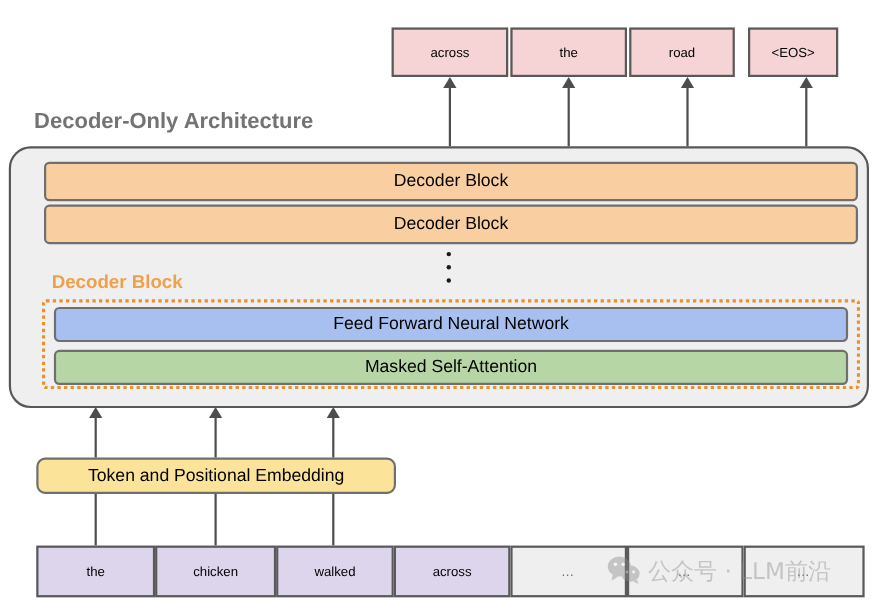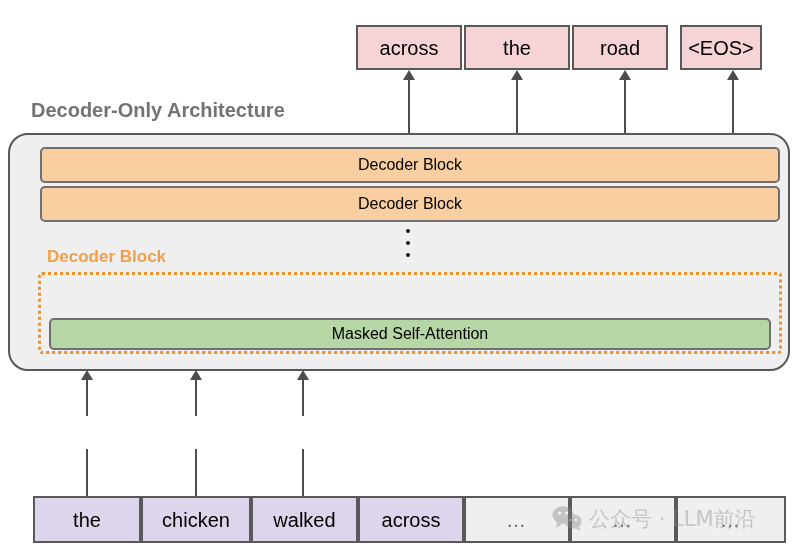--- a/index.html
+++ b/index.html
@@ -19,21 +19,21 @@
   }
 
   
   .tokbox {
     position: absolute;
     box-sizing: border-box;
     display: flex;
     align-items: center;
     justify-content: center;
     border: 2px solid #595959;
-    font-size: 20px;
+    font-size: 12px;
     color: #000000;
     line-height: 1;
     white-space: nowrap;
   }
   .out-cell {
     background: #f6d3d4;
     height: 45px;
     top: 25px;
   }
 
@@ -242,31 +242,37 @@
   </div>
 
   <div id="v-ellipsis">
     <i></i>
     <i></i>
     <i></i>
   </div>
 
   <div id="expanded-label">Decoder Block</div>
   <div id="expanded-box"></div>
+  <div class="sub-block" id="ffn-block">
+    <span>Feed Forward Neural Network</span>
+  </div>
   <div class="sub-block" id="msa-block">
     <span>Masked Self-Attention</span>
   </div>
 
   <div class="vline" style="left:86px;top:372px;height:44px;"></div>
   <div class="arrow-head" style="left:81px;top:370px;"></div>
   <div class="vline" style="left:195px;top:372px;height:44px;"></div>
   <div class="arrow-head" style="left:190px;top:370px;"></div>
   <div class="vline" style="left:302px;top:372px;height:44px;"></div>
   <div class="arrow-head" style="left:297px;top:370px;"></div>
 
+  <div id="embed-box">
+    <span>Token and Positional Embedding</span>
+  </div>
 
   <div class="vline" style="left:86px;top:449px;height:47px;"></div>
   <div class="vline" style="left:195px;top:449px;height:47px;"></div>
   <div class="vline" style="left:302px;top:449px;height:47px;"></div>
 
   <div class="tokbox in-cell" style="left:33px;width:108px;">
     <span>the</span>
   </div>
   <div class="tokbox in-cell" style="left:251px;width:107px;">
     <span>walked</span>

